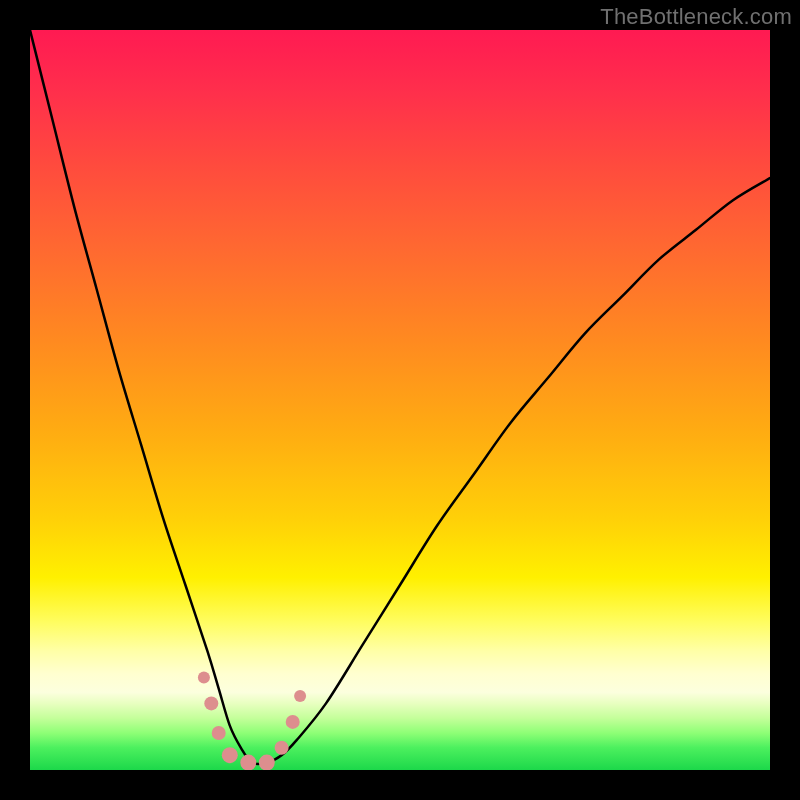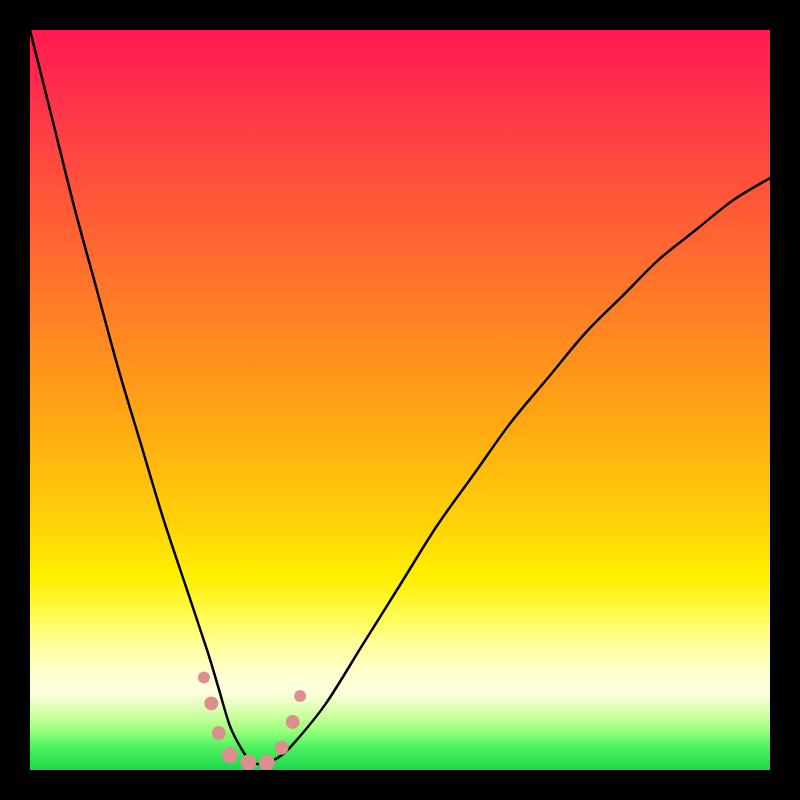--- a/index.html
+++ b/index.html
@@ -61,20 +61,21 @@
     color: #707070;
     font-size: 22px;
     font-weight: 500;
     letter-spacing: 0.2px;
   }
 </style>
 </head>
 <body>
 
 <div class="frame">
+  <div class="watermark">TheBottleneck.com</div>
   <div class="plot">
     <svg class="curve" viewBox="0 0 740 740" preserveAspectRatio="none">
       <path id="curve-path" fill="none" stroke="#000" stroke-width="2.5" stroke-linecap="round" stroke-linejoin="round" d="M 0 0 C 3.6999999999999997 14.799999999999992, 14.8 59.199999999999946, 22.2 88.79999999999995 C 29.599999999999998 118.39999999999996, 37 149.23333333333335, 44.4 177.60000000000002 C 51.8 205.9666666666667, 59.199999999999996 231.86666666666667, 66.6 259 C 74 286.1333333333333, 81.39999999999999 314.5, 88.8 340.4 C 96.2 366.29999999999995, 103.6 389.7333333333333, 111 414.4 C 118.4 439.06666666666666, 125.79999999999998 464.96666666666664, 133.2 488.4 C 140.6 511.8333333333333, 148 532.8, 155.4 555 C 162.8 577.2, 172.04999999999998 604.3333333333334, 177.6 621.6 C 183.15 638.8666666666667, 185 646.2666666666667, 188.70000000000002 658.6 C 192.40000000000003 670.9333333333334, 196.10000000000002 685.7333333333333, 199.8 695.6 C 203.5 705.4666666666667, 207.2 711.6333333333333, 210.89999999999998 717.8 C 214.59999999999997 723.9666666666666, 217.68333333333334 730.1333333333333, 222 732.6 C 226.31666666666666 735.0666666666667, 231.86666666666667 733.8333333333334, 236.8 732.6 C 241.73333333333335 731.3666666666667, 246.66666666666669 728.9000000000001, 251.60000000000002 725.2 C 256.53333333333336 721.5, 259 719.0333333333333, 266.4 710.4 C 273.79999999999995 701.7666666666667, 284.9 689.4333333333333, 296 673.4 C 307.1 657.3666666666667, 320.6666666666667 633.9333333333334, 333 614.2 C 345.3333333333333 594.4666666666667, 357.66666666666663 574.7333333333333, 370 555 C 382.33333333333337 535.2666666666667, 394.66666666666674 514.3, 407.00000000000006 495.79999999999995 C 419.33333333333337 477.29999999999995, 431.6666666666667 461.26666666666665, 444 444 C 456.3333333333333 426.73333333333335, 468.6666666666667 408.2333333333334, 481 392.20000000000005 C 493.3333333333333 376.1666666666667, 505.6666666666667 362.59999999999997, 518 347.79999999999995 C 530.3333333333334 332.99999999999994, 542.6666666666666 316.9666666666667, 555 303.40000000000003 C 567.3333333333334 289.83333333333337, 579.6666666666666 278.7333333333333, 592 266.4 C 604.3333333333334 254.06666666666663, 616.6666666666666 240.50000000000003, 629 229.40000000000003 C 641.3333333333334 218.30000000000004, 653.6666666666666 209.66666666666674, 666 199.80000000000007 C 678.3333333333334 189.9333333333334, 690.6666666666666 178.8333333333333, 703 170.19999999999993 C 715.3333333333334 161.56666666666658, 733.8333333333334 151.7, 740 148"></path>
       <g id="markers-group">
           <circle cx="173.89999999999998" cy="647.5" r="6" fill="#dd8e8e"></circle>
           <circle cx="181.29999999999998" cy="673.4" r="7" fill="#dd8e8e"></circle>
           <circle cx="188.70000000000002" cy="703" r="7" fill="#dd8e8e"></circle>
           <circle cx="199.8" cy="725.2" r="8" fill="#dd8e8e"></circle>
           <circle cx="218.29999999999998" cy="732.6" r="8" fill="#dd8e8e"></circle>
           <circle cx="236.8" cy="732.6" r="8" fill="#dd8e8e"></circle>

